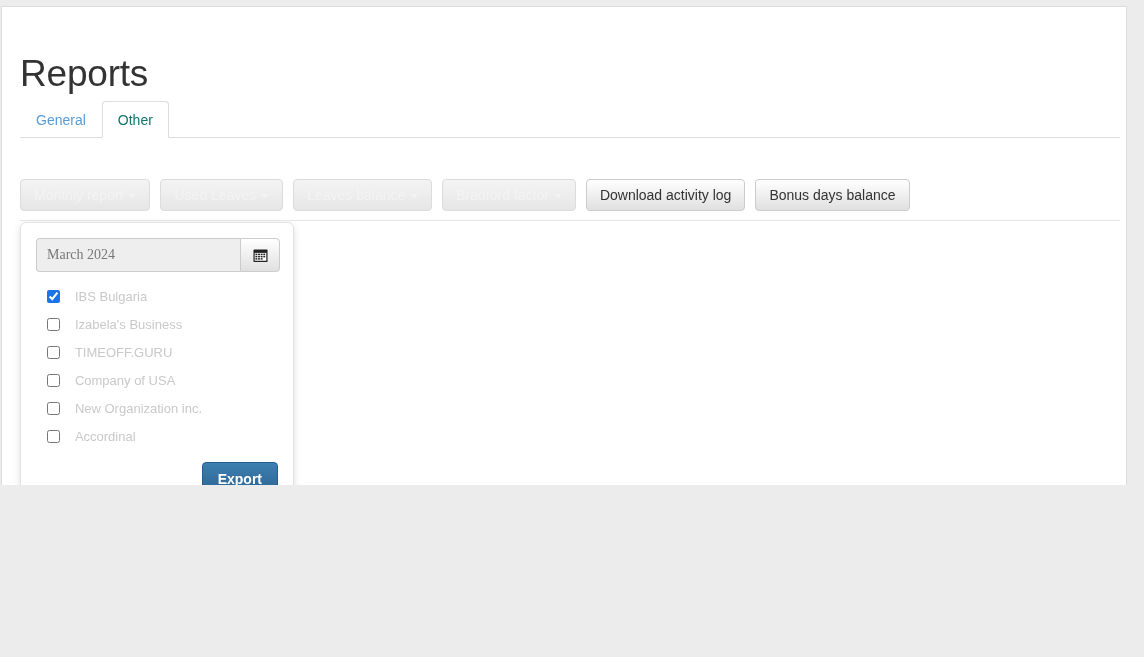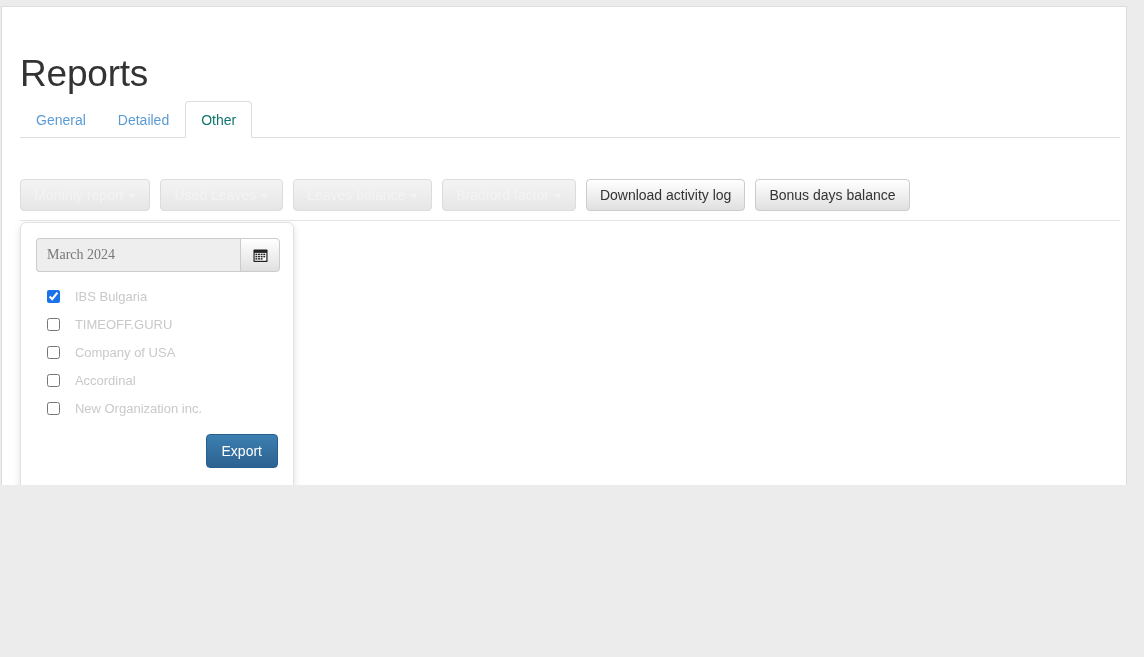--- a/index.html
+++ b/index.html
@@ -218,41 +218,40 @@
   #export-footer {
     margin-top: 11px;
     height: 34px;
     text-align: right;
   }
   #export-button {
     display: inline-block;
     height: 34px;
     padding: 0 15px;
     font-size: 14px;
-    font-weight: normal;
+    font-weight: bold;
     line-height: 32px;
     color: #ffffff;
     background-image: linear-gradient(to bottom, #3c7fb1 0%, #2c6290 100%);
     border: 1px solid #285e8e;
     border-radius: 4px;
     cursor: pointer;
     box-sizing: border-box;
     font-family: "Liberation Sans", sans-serif;
   }
 </style>
 </head>
 <body>
 
 <div id="app-window">
 
   <h1 id="page-title">Reports</h1>
 
   <nav id="tab-strip">
     <div class="tab-item">General</div>
-    <div class="tab-item">Detailed</div>
     <div class="tab-item is-active">Other</div>
   </nav>
 
   <div id="report-buttons">
 
     <button class="report-btn is-faded">
       <span>Monthly report</span><span class="caret-glyph"></span>
     </button>
 
     <button class="report-btn is-faded">
@@ -306,33 +305,37 @@
       </button>
     </div>
 
     <ul id="company-list">
       <li class="company-row">
         <input type="checkbox" checked="" style="">
         <span class="company-label">IBS Bulgaria</span>
       </li>
       <li class="company-row">
         <input type="checkbox" style="">
+        <span class="company-label">Izabela's Business</span>
+      </li>
+      <li class="company-row">
+        <input type="checkbox" style="">
         <span class="company-label">TIMEOFF.GURU</span>
       </li>
       <li class="company-row">
         <input type="checkbox" style="">
         <span class="company-label">Company of USA</span>
       </li>
       <li class="company-row">
         <input type="checkbox" style="">
+        <span class="company-label">New Organization inc.</span>
+      </li>
+      <li class="company-row">
+        <input type="checkbox" style="">
         <span class="company-label">Accordinal</span>
-      </li>
-      <li class="company-row">
-        <input type="checkbox" style="">
-        <span class="company-label">New Organization inc.</span>
       </li>
     </ul>
 
     <div id="export-footer">
       <button id="export-button">Export</button>
     </div>
 
   </section>
 
 </div>

